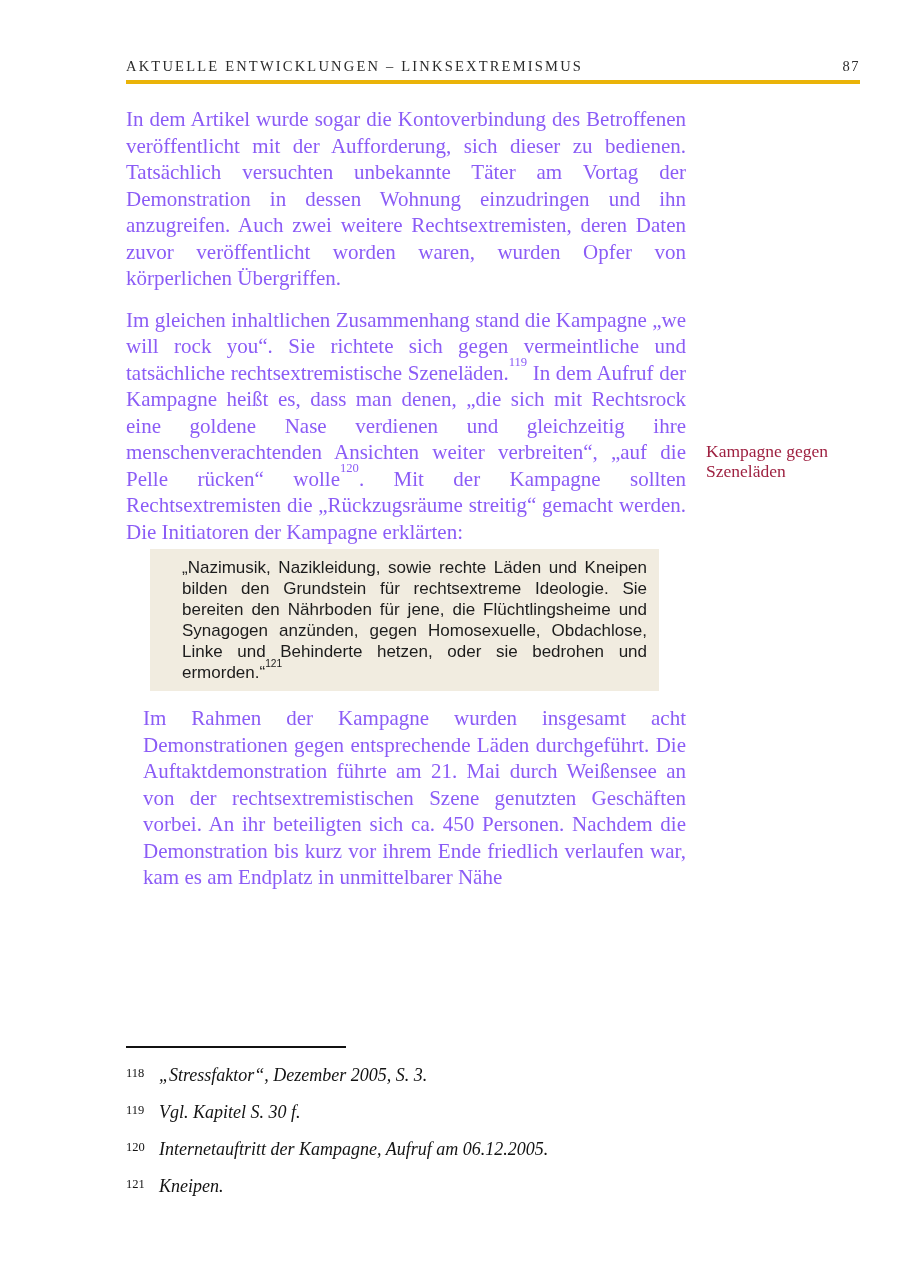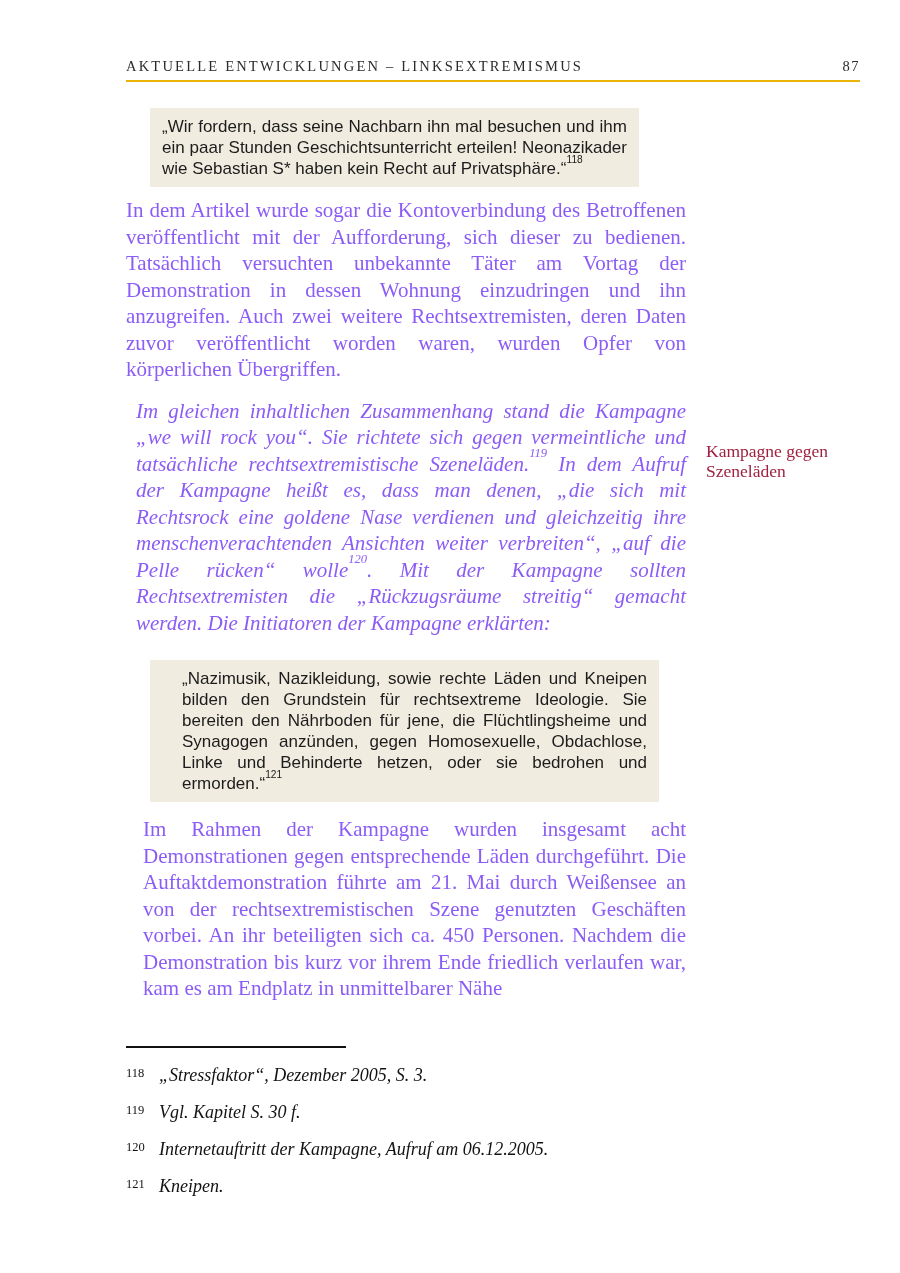--- a/index.html
+++ b/index.html
@@ -19,21 +19,21 @@
 
   
   .header {
     position: absolute;
     left: 126px;
     top: 58px;
     width: 734px;
     display: flex;
     justify-content: space-between;
     align-items: flex-end;
-    border-bottom: 2px solid #eab308;
+    border-bottom: 4px solid #eab308;
     padding-bottom: 5px;
     font-size: 14.5px;
     letter-spacing: 2.2px;
     color: #2b2b2b;
     white-space: nowrap;
   }
   .header .pagenum {
     letter-spacing: 1.5px;
   }
 
@@ -52,38 +52,38 @@
     -webkit-hyphens: auto;
     color: #8b5cf6;
   }
   .body-par sup, .quote-block sup {
     font-size: 0.6em;
     line-height: 0;
     position: relative;
     top: -0.45em;
   }
   .par-1 { margin: 10px 0 0 0; }
-  .par-2 { margin: 15px 0 0 10px; font-style: italic; }
+  .par-2 { margin: 15px 0 0 0; }
   .par-3 { margin: 14px 0 0 17px; }
 
   .quote-block {
     background: #f1ece0;
     margin-left: 24px;
     width: 465px;
     padding: 8px 12px;
     font-family: "Liberation Sans", sans-serif;
     font-size: 17px;
     line-height: 21px;
     text-align: justify;
     hyphens: auto;
     -webkit-hyphens: auto;
     color: #1c1c1c;
   }
   .quote-1 { margin-top: 12px; }
-  .quote-2 { margin-top: 24px; padding-left: 32px; }
+  .quote-2 { margin-top: 4px; padding-left: 32px; }
 
   
   .margin-note {
     position: absolute;
     left: 706px;
     width: 185px;
     font-size: 17.5px;
     line-height: 20px;
     color: #9e2040;
   }
@@ -123,21 +123,20 @@
 
 <div class="page">
 
   <div class="header">
     <span>AKTUELLE ENTWICKLUNGEN – LINKSEXTREMISMUS</span>
     <span class="pagenum">87</span>
   </div>
 
   <div class="main-col">
 
-    <div class="quote-block quote-1"><span>„Wir fordern, dass seine Nachbarn ihn mal besuchen und ihm ein paar Stunden Geschichtsunterricht erteilen! Neonazikader wie Sebastian S* haben kein Recht auf Privatsphäre.“</span><sup>118</sup></div>
 
     <p class="body-par par-1"><span>In dem Artikel wurde sogar die Kontoverbindung des Betroffenen veröffentlicht mit der Aufforderung, sich dieser zu bedienen. Tatsächlich versuchten unbekannte Täter am Vortag der Demonstration in dessen Wohnung einzudringen und ihn anzugreifen. Auch zwei weitere Rechtsextremisten, deren Daten zuvor veröffentlicht worden waren, wurden Opfer von körperlichen Übergriffen.</span></p>
 
     <p class="body-par par-2"><span>Im gleichen inhaltlichen Zusammenhang stand die Kampagne „we will rock you“. Sie richtete sich gegen vermeintliche und tatsächliche rechtsextremistische Szeneläden.</span><sup>119</sup><span> In dem Aufruf der Kampagne heißt es, dass man denen, „die sich mit Rechtsrock eine goldene Nase verdienen und gleichzeitig ihre menschenverachtenden Ansichten weiter verbreiten“, „auf die Pelle rücken“ wolle</span><sup>120</sup><span>. Mit der Kampagne sollten Rechtsextremisten die „Rückzugsräume streitig“ gemacht werden. Die Initiatoren der Kampagne erklärten:</span></p>
 
     <div class="quote-block quote-2"><span>„Nazimusik, Nazikleidung, sowie rechte Läden und Kneipen bilden den Grundstein für rechtsextreme Ideologie. Sie bereiten den Nährboden für jene, die Flüchtlingsheime und Synagogen anzünden, gegen Homosexuelle, Obdachlose, Linke und Behinderte hetzen, oder sie bedrohen und ermorden.“</span><sup>121</sup></div>
 
     <p class="body-par par-3"><span>Im Rahmen der Kampagne wurden insgesamt acht Demonstrationen gegen entsprechende Läden durchgeführt. Die Auftaktdemonstration führte am 21. Mai durch Weißensee an von der rechtsextremistischen Szene genutzten Geschäften vorbei. An ihr beteiligten sich ca. 450 Personen. Nachdem die Demonstration bis kurz vor ihrem Ende friedlich verlaufen war, kam es am Endplatz in unmittelbarer Nähe</span></p>
 
   </div>

